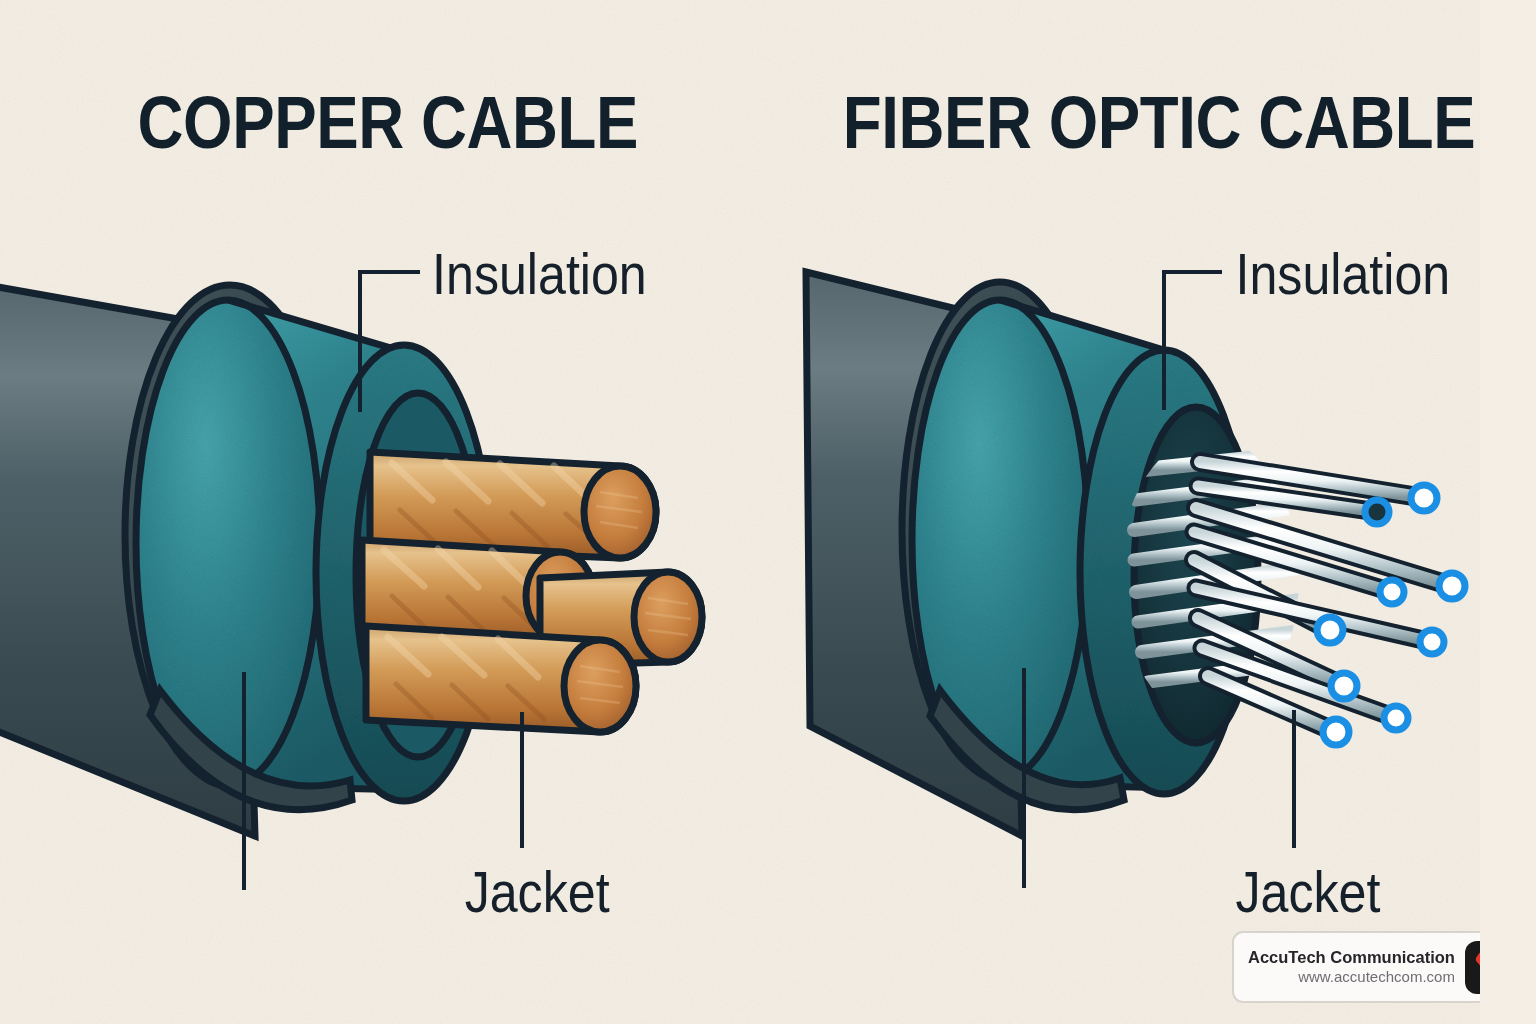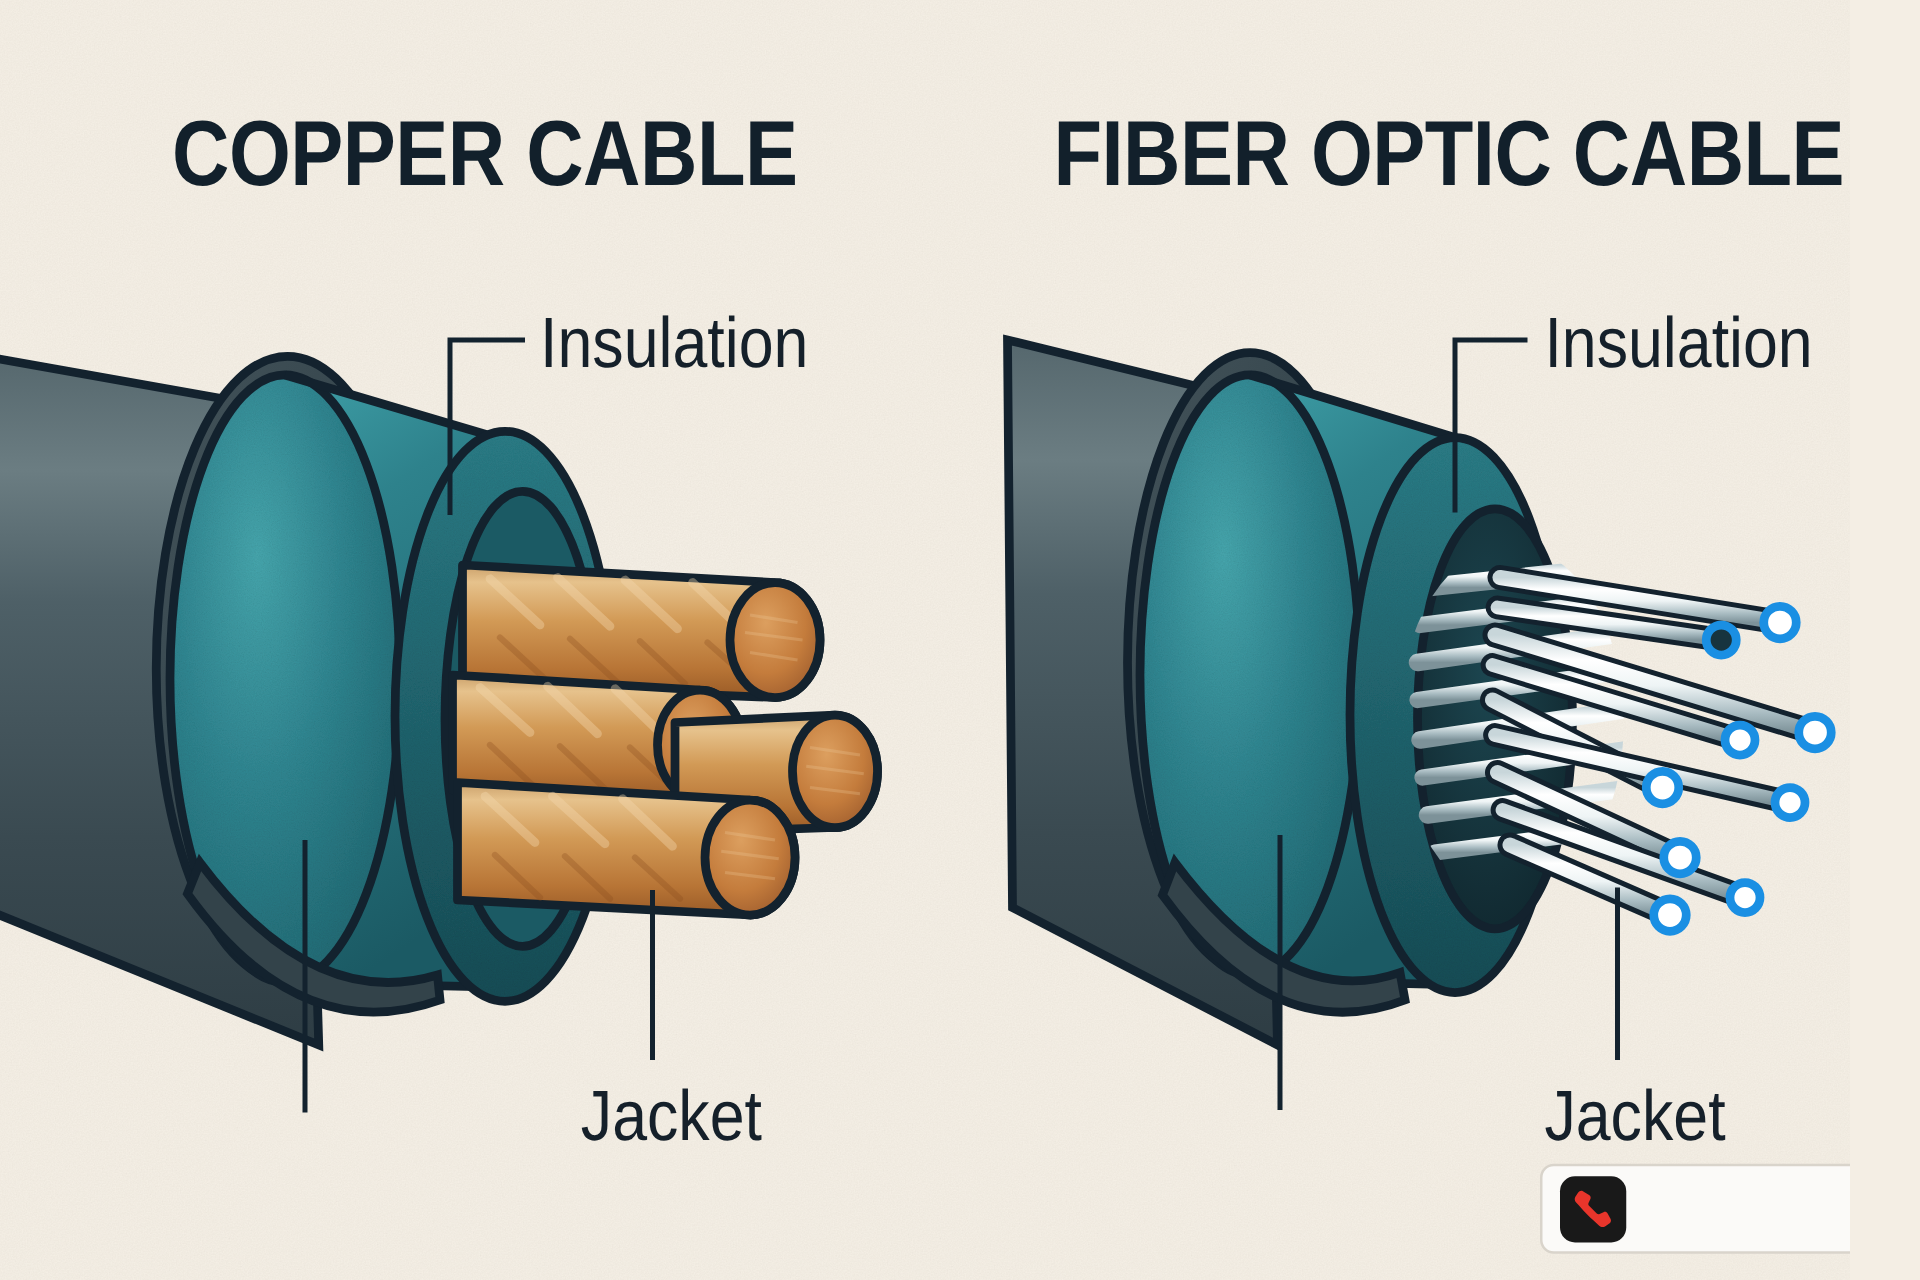--- a/index.html
+++ b/index.html
@@ -376,20 +376,24 @@
     <text class="title-text" x="980" y="148" transform="translate(135,0) scale(0.86,1)">FIBER OPTIC CABLE</text>
 
     <text class="label-text" x="491" y="294" transform="translate(59,0) scale(0.88,1)">Insulation</text>
     <text class="label-text" x="528" y="912" transform="translate(63,0) scale(0.88,1)">Jacket</text>
 
     <text class="label-text" x="1404" y="294" transform="translate(168,0) scale(0.88,1)">Insulation</text>
     <text class="label-text" x="1404" y="912" transform="translate(168,0) scale(0.88,1)">Jacket</text>
   </svg>
 
   <div id="watermark">
+    <div id="wm-textcol">
+      <div class="wm-name">AccuTech Communication</div>
+      <div class="wm-url">www.accutechcom.com</div>
+    </div>
     <div id="wm-icon">
       <svg width="36" height="36" viewBox="0 0 24 24" aria-hidden="true">
         <path d="M6.2 2.6c-.9-.5-2 .0-2.6.9L2.2 5.6c-.6 1-.4 2.3.4 3.1 1.6 1.7 3.6 4.1 5.9 6.4 2.3 2.3 4.7 4.3 6.4 5.9.8.8 2.1 1 3.1.4l2.1-1.4c.9-.6 1.4-1.7.9-2.6l-1.6-2.9c-.4-.8-1.4-1.1-2.2-.7l-2.1 1c-.5.2-1.1.1-1.5-.3l-4.1-4.1c-.4-.4-.5-1-.3-1.5l1-2.1c.4-.8.1-1.8-.7-2.2L6.2 2.6z" fill="#e8352b"></path>
       </svg>
     </div>
   </div>
 
 </div>
 
 </body></html>

